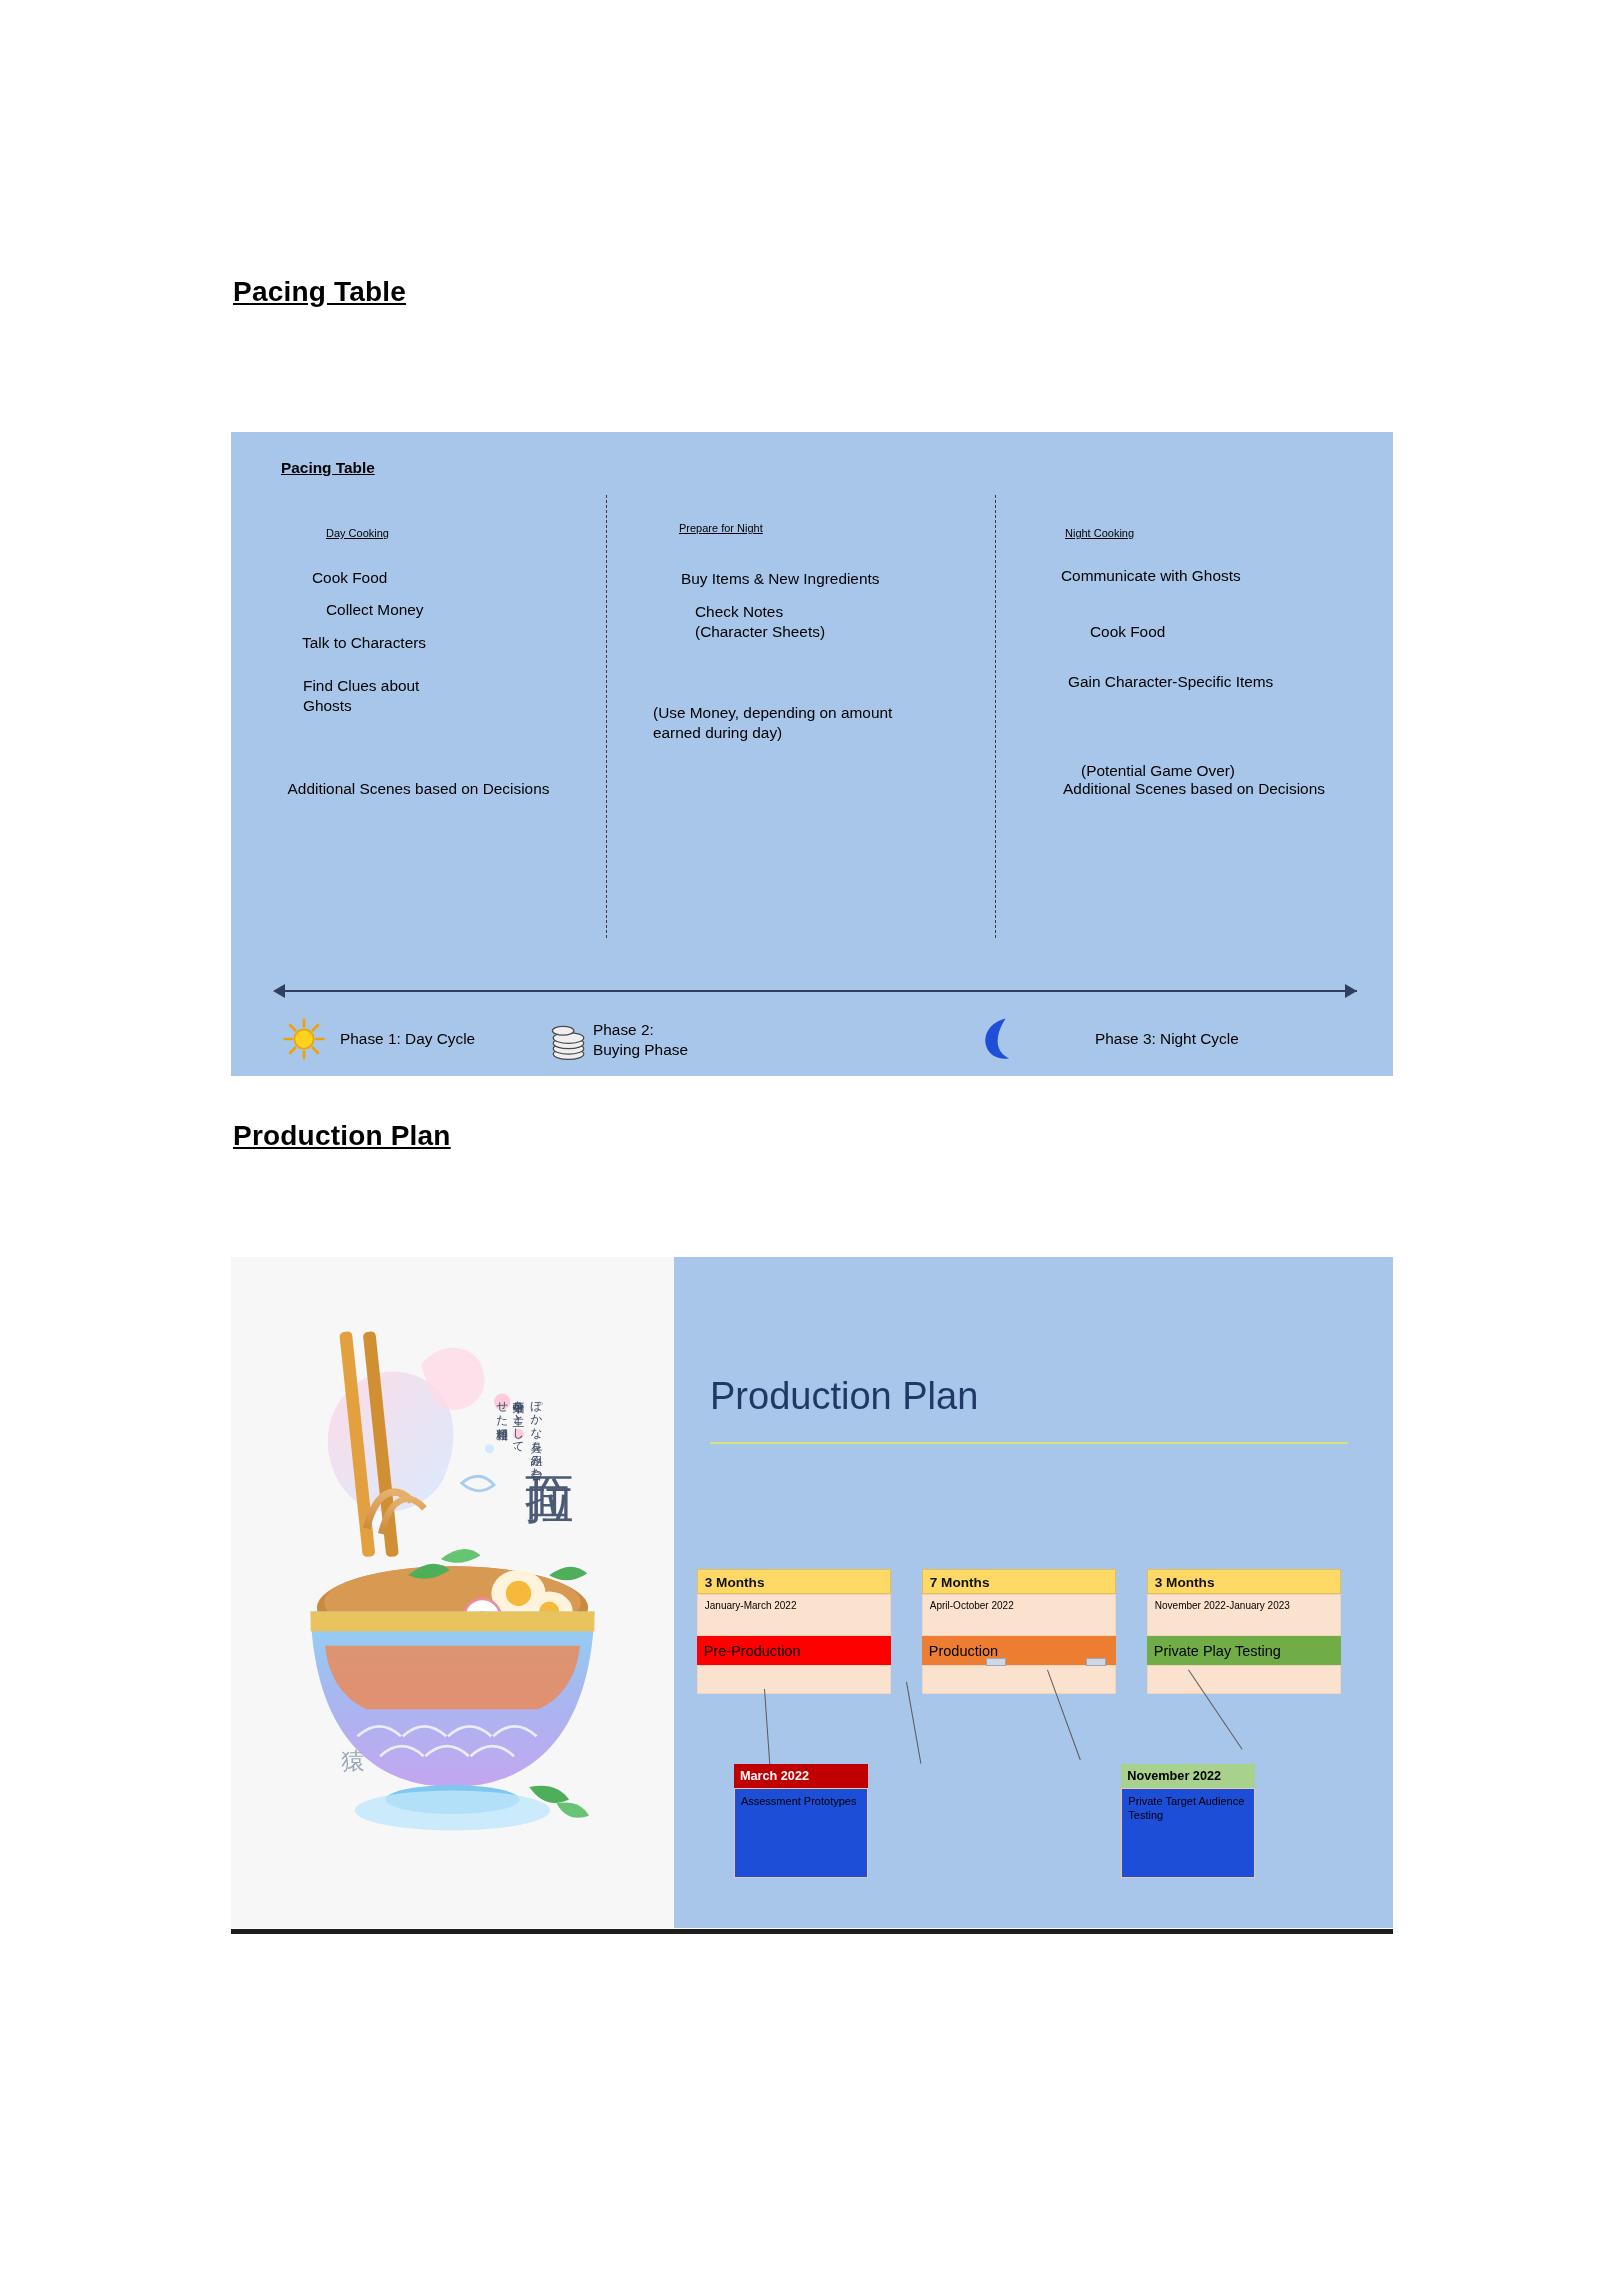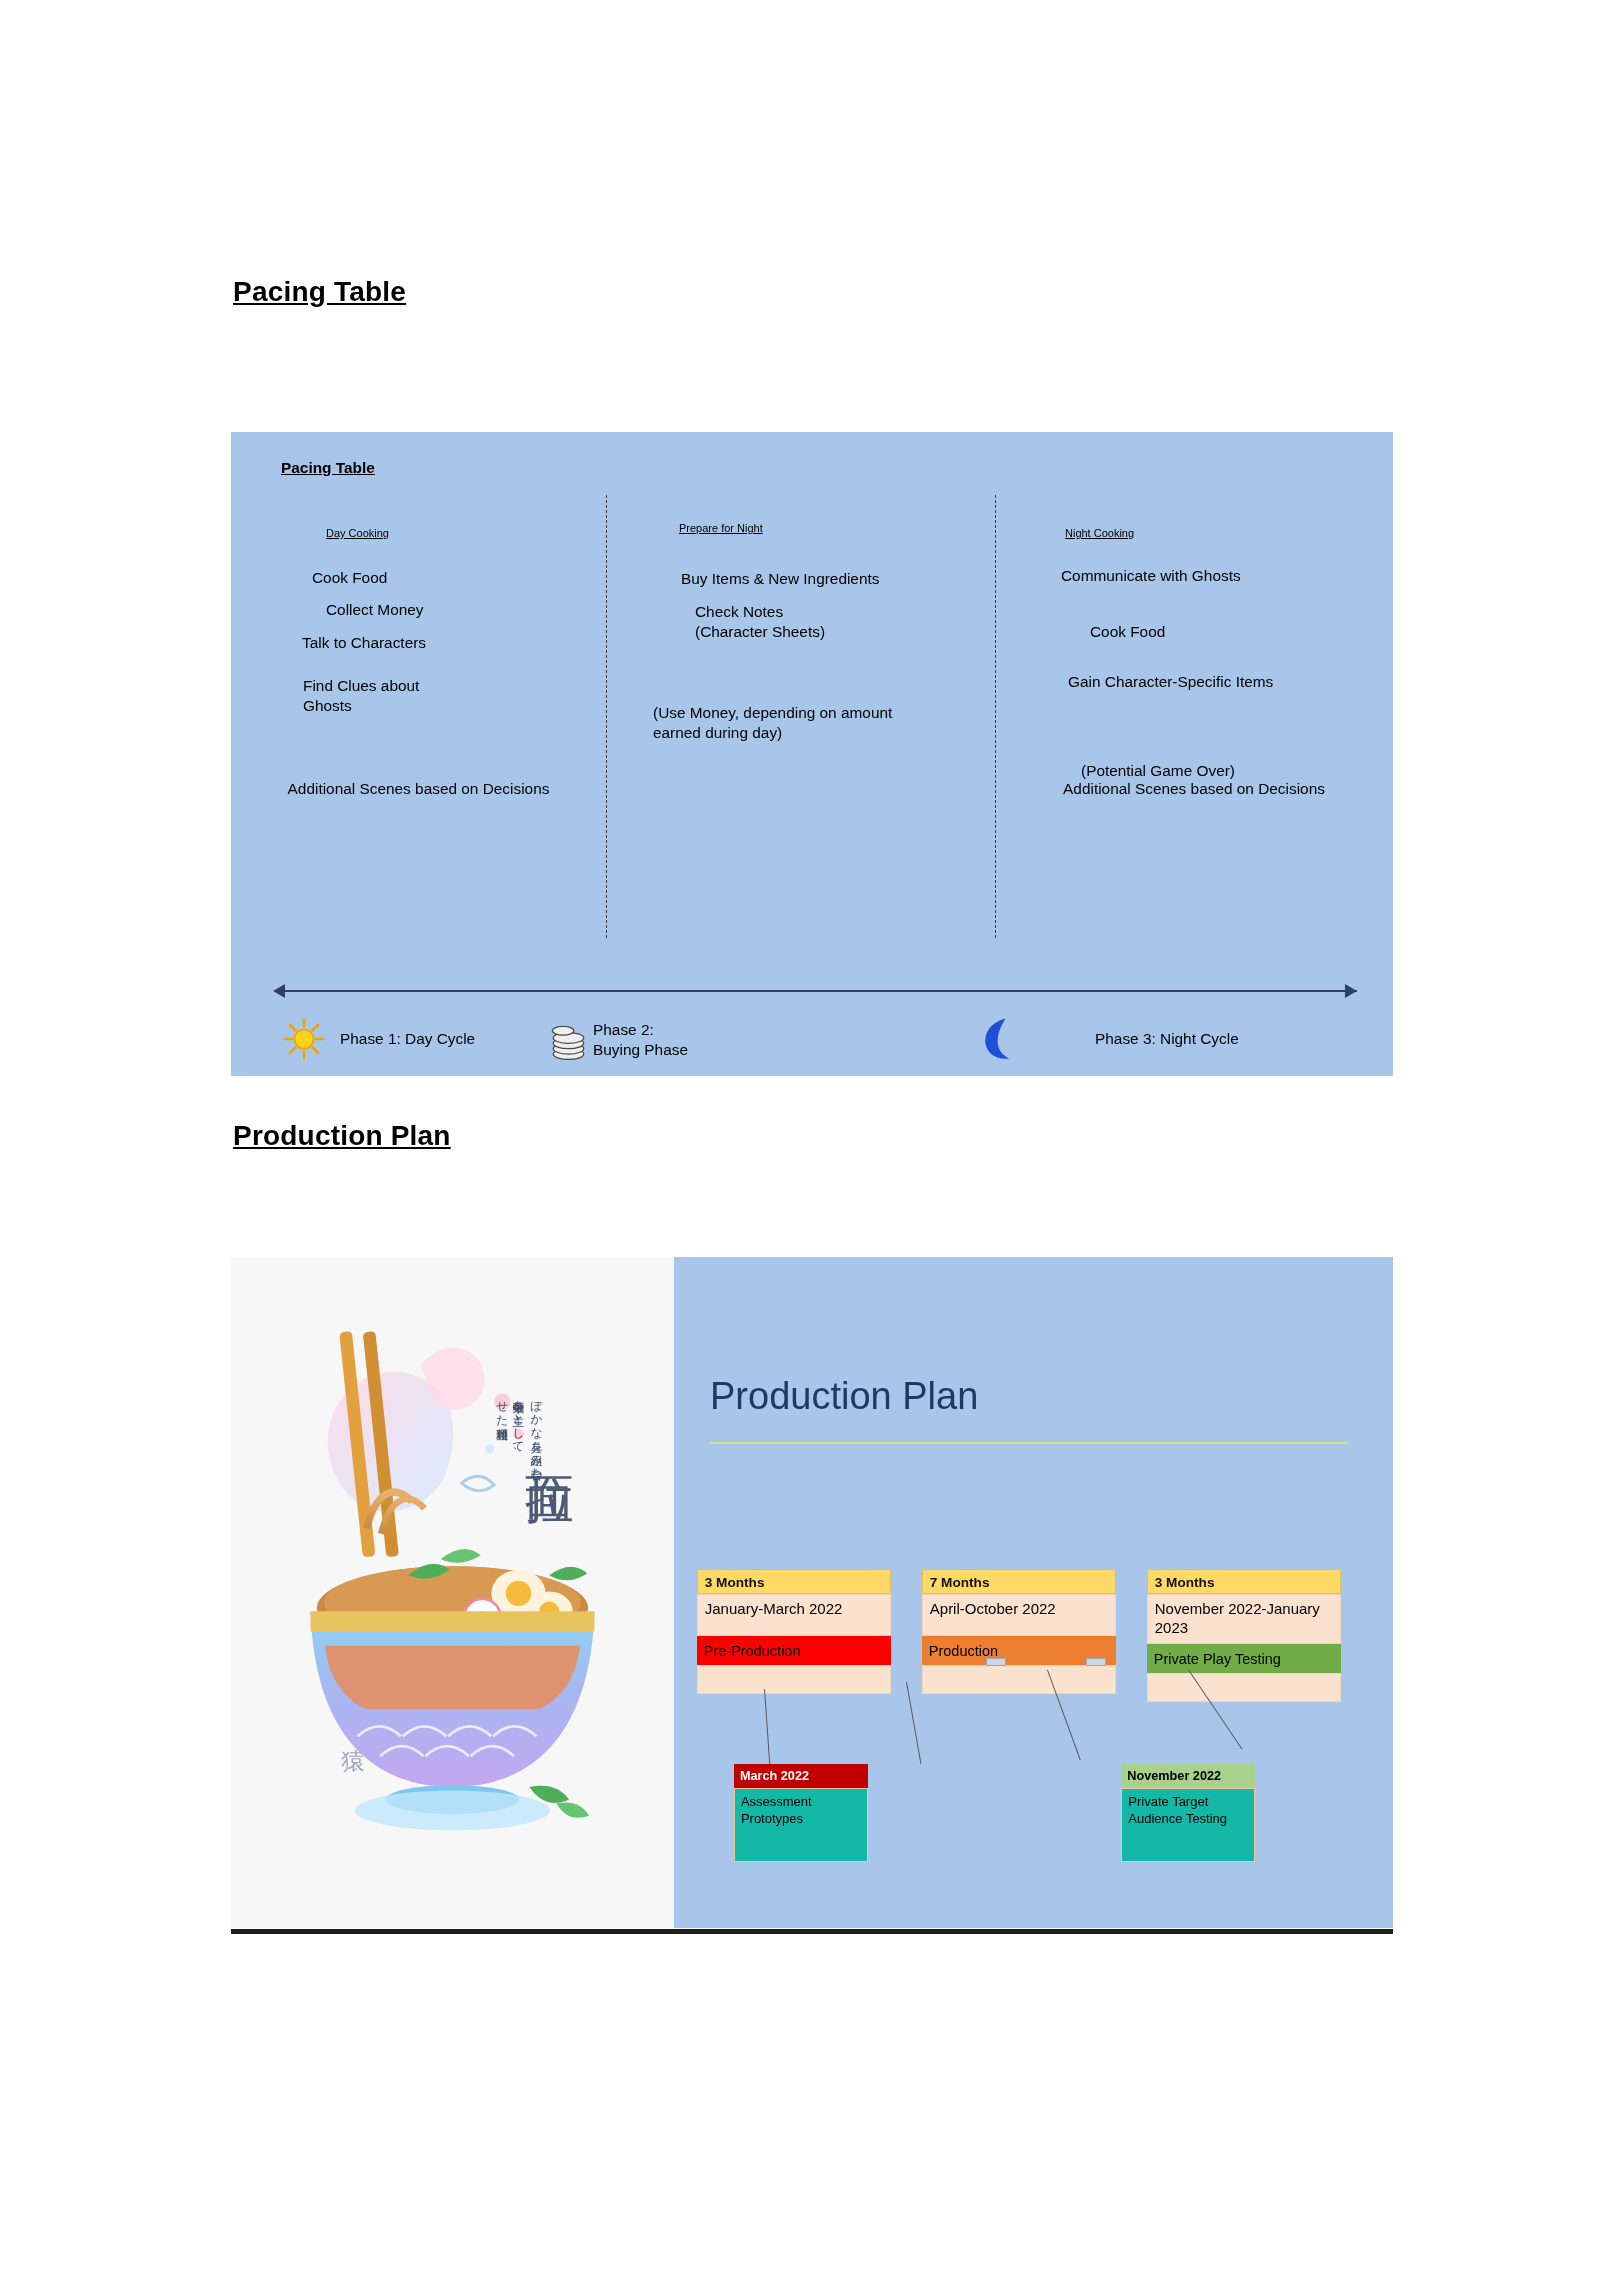--- a/index.html
+++ b/index.html
@@ -174,21 +174,21 @@
     font-size: 13.6px;
     font-weight: bold;
     color: #111;
     padding: 3.6px 7.2px;
     line-height: 18px;
   }
   .tl-dates {
     min-height: 42px;
     background: #fbe2cf;
     border: 0.9px solid #f0d4bd;
-    font-size: 15px;
+    font-size: 10px;
     padding: 5.4px 7.2px;
     line-height: 1.25;
   }
   .tl-phase {
     height: 29px;
     font-size: 14.5px;
     padding: 4.5px 7.2px;
     line-height: 20px;
     color: #000;
   }
@@ -224,24 +224,24 @@
   .ms-card { position: absolute; width: 134px; }
   .ms-head {
     height: 23.5px;
     font-size: 12.7px;
     font-weight: bold;
     padding: 2.7px 6.3px;
     line-height: 18px;
     color: #000;
   }
   .ms-body {
-    height: 74px;
-    background: #14b8a6;
+    height: 90px;
+    background: #1d4ed8;
     border: 0.9px solid #f0c49c;
-    font-size: 13px;
+    font-size: 11px;
     padding: 5.4px 6.3px;
     line-height: 1.3;
   }
   #ms-1 { left: 22.6px;  top: 507px; margin-left: 37px; }
   #ms-2 { left: 165px; top: 507px; }
   #ms-3 { left: 306px; top: 507px; }
   #ms-4 { left: 447px; top: 507px; }
   #ms-head-1 { background: #c00000; color: #ffffff; }
   #ms-head-2 { background: #bdd7ee; }
   #ms-head-3 { background: #ffd966; }

